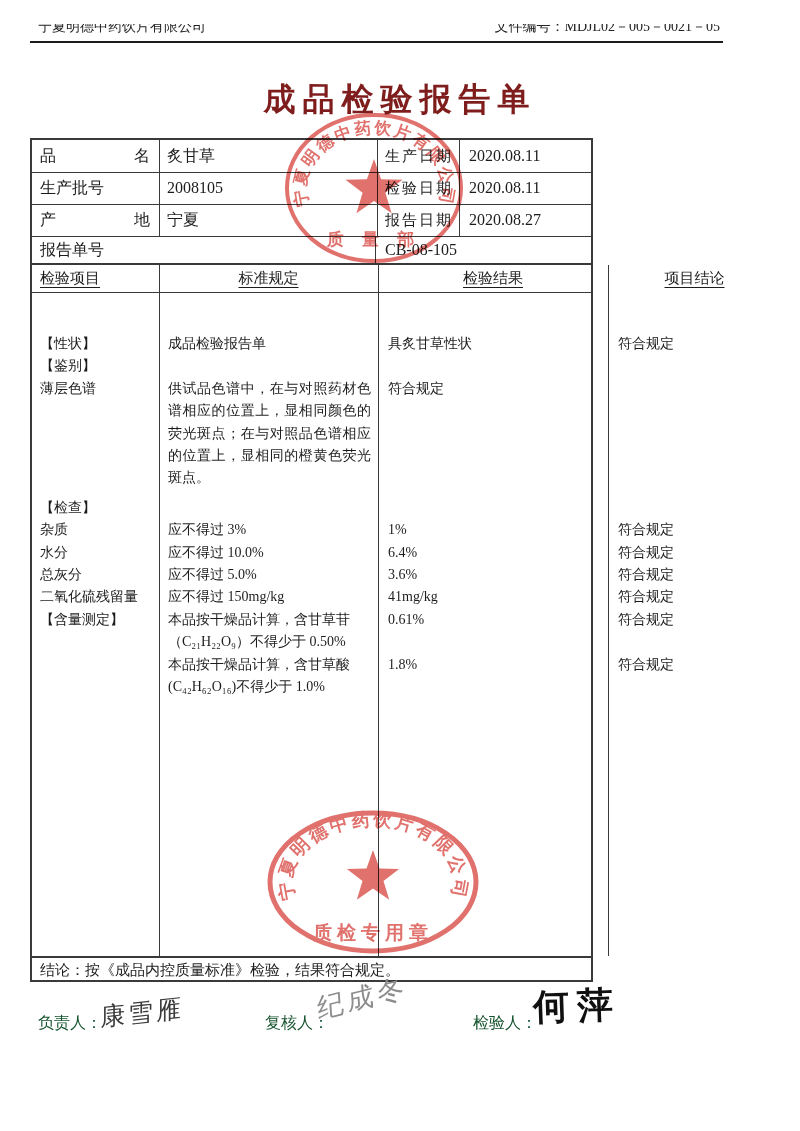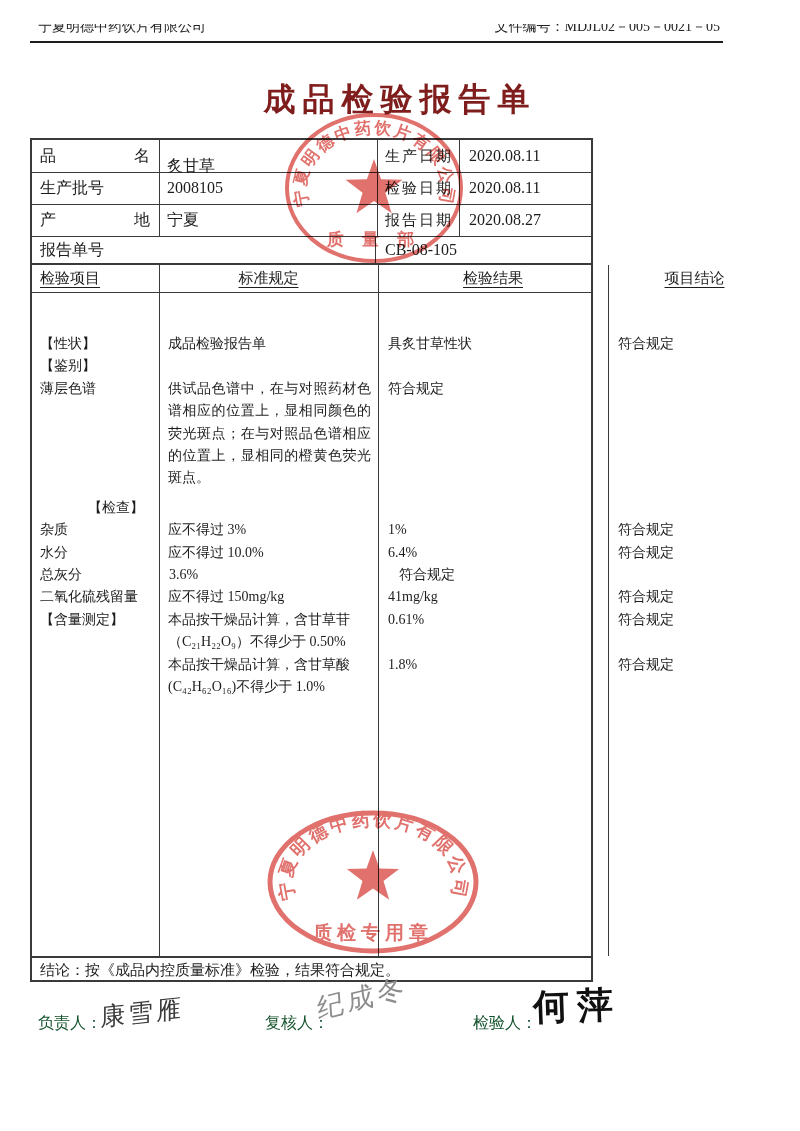--- a/index.html
+++ b/index.html
@@ -27,21 +27,21 @@
   .cellt { position:absolute; font-size:16px; white-space:nowrap; }
   .spread { text-align:justify; text-align-last:justify; white-space:normal; }
   .uhead { font-size:15px; text-decoration:underline; text-underline-offset:4px; }
   
   .tbody { position:absolute; left:0; top:164px; width:685px; font-size:14px;margin-top:29px; }
   .trow { display:flex; line-height:22.4px; }
   .trow .c1 { width:127px; padding:0 6px 0 8px; }
   .trow .c2 { width:219px; padding:0 7px 0 9px; }
   .trow .c3 { width:230px; padding:0 7px 0 10px; }
   .trow .c4 { width:109px; padding:0 4px 0 10px; }
-  .gap7 { margin-top:7px;padding-left:48px; }
+  .gap7 { margin-top:7px; }
   
   .concl { position:absolute; left:0; top:817px; width:100%; height:25px;
            line-height:26px; font-size:15px; padding-left:8px; }
   
   .sig-label { position:absolute; font-size:16px; color:#14532d; }
   .sig-name { position:absolute; font-family:"Liberation Serif","DejaVu Serif",serif; }
   .sig1 { left:100px; top:996px; font-size:25px; color:#3a3a3a;
           transform:rotate(-6deg) skewX(-6deg); letter-spacing:3px; }
   .sig2 { left:316px; top:980px; font-size:27px; color:#8d8d8d;
           transform:rotate(-14deg) skewX(-10deg); letter-spacing:4px; }
@@ -76,21 +76,21 @@
     <div class="hline thick" style="top:816px"></div>
     <div class="vline" style="left:127px; top:0; height:96px"></div>
     <div class="vline" style="left:345px; top:0; height:96px"></div>
     <div class="vline" style="left:427px; top:0; height:96px"></div>
     <div class="vline" style="left:343px; top:96px; height:27px"></div>
     <div class="vline" style="left:127px; top:125px; height:691px"></div>
     <div class="vline" style="left:346px; top:125px; height:691px"></div>
     <div class="vline" style="left:576px; top:125px; height:691px"></div>
 
     <div class="cellt spread" style="left:8px;  top:0; width:110px; line-height:32px">品名</div>
-    <div class="cellt" style="left:135px; top:10px; line-height:32px">炙甘草</div>
+    <div class="cellt" style="left:135px; top:0; line-height:32px">炙甘草</div>
     <div class="cellt spread" style="left:353px; top:0; width:66px; line-height:32px; font-size:15px">生产日期</div>
     <div class="cellt" style="left:437px; top:0; line-height:32px">2020.08.11</div>
 
     <div class="cellt" style="left:8px;  top:32px; line-height:32px">生产批号</div>
     <div class="cellt" style="left:135px; top:32px; line-height:32px">2008105</div>
     <div class="cellt spread" style="left:353px; top:32px; width:66px; line-height:32px; font-size:15px">检验日期</div>
     <div class="cellt" style="left:437px; top:32px; line-height:32px">2020.08.11</div>
 
     <div class="cellt spread" style="left:8px;  top:64px; width:110px; line-height:32px">产地</div>
     <div class="cellt" style="left:135px; top:64px; line-height:32px">宁夏</div>
@@ -136,20 +136,21 @@
         <div class="c4">符合规定</div>
       </div>
       <div class="trow">
         <div class="c1">水分</div>
         <div class="c2">应不得过 10.0%</div>
         <div class="c3">6.4%</div>
         <div class="c4">符合规定</div>
       </div>
       <div class="trow">
         <div class="c1">总灰分</div>
+        <div class="c2">应不得过 5.0%</div>
         <div class="c3">3.6%</div>
         <div class="c4">符合规定</div>
       </div>
       <div class="trow">
         <div class="c1">二氧化硫残留量</div>
         <div class="c2">应不得过 150mg/kg</div>
         <div class="c3">41mg/kg</div>
         <div class="c4">符合规定</div>
       </div>
       <div class="trow">

